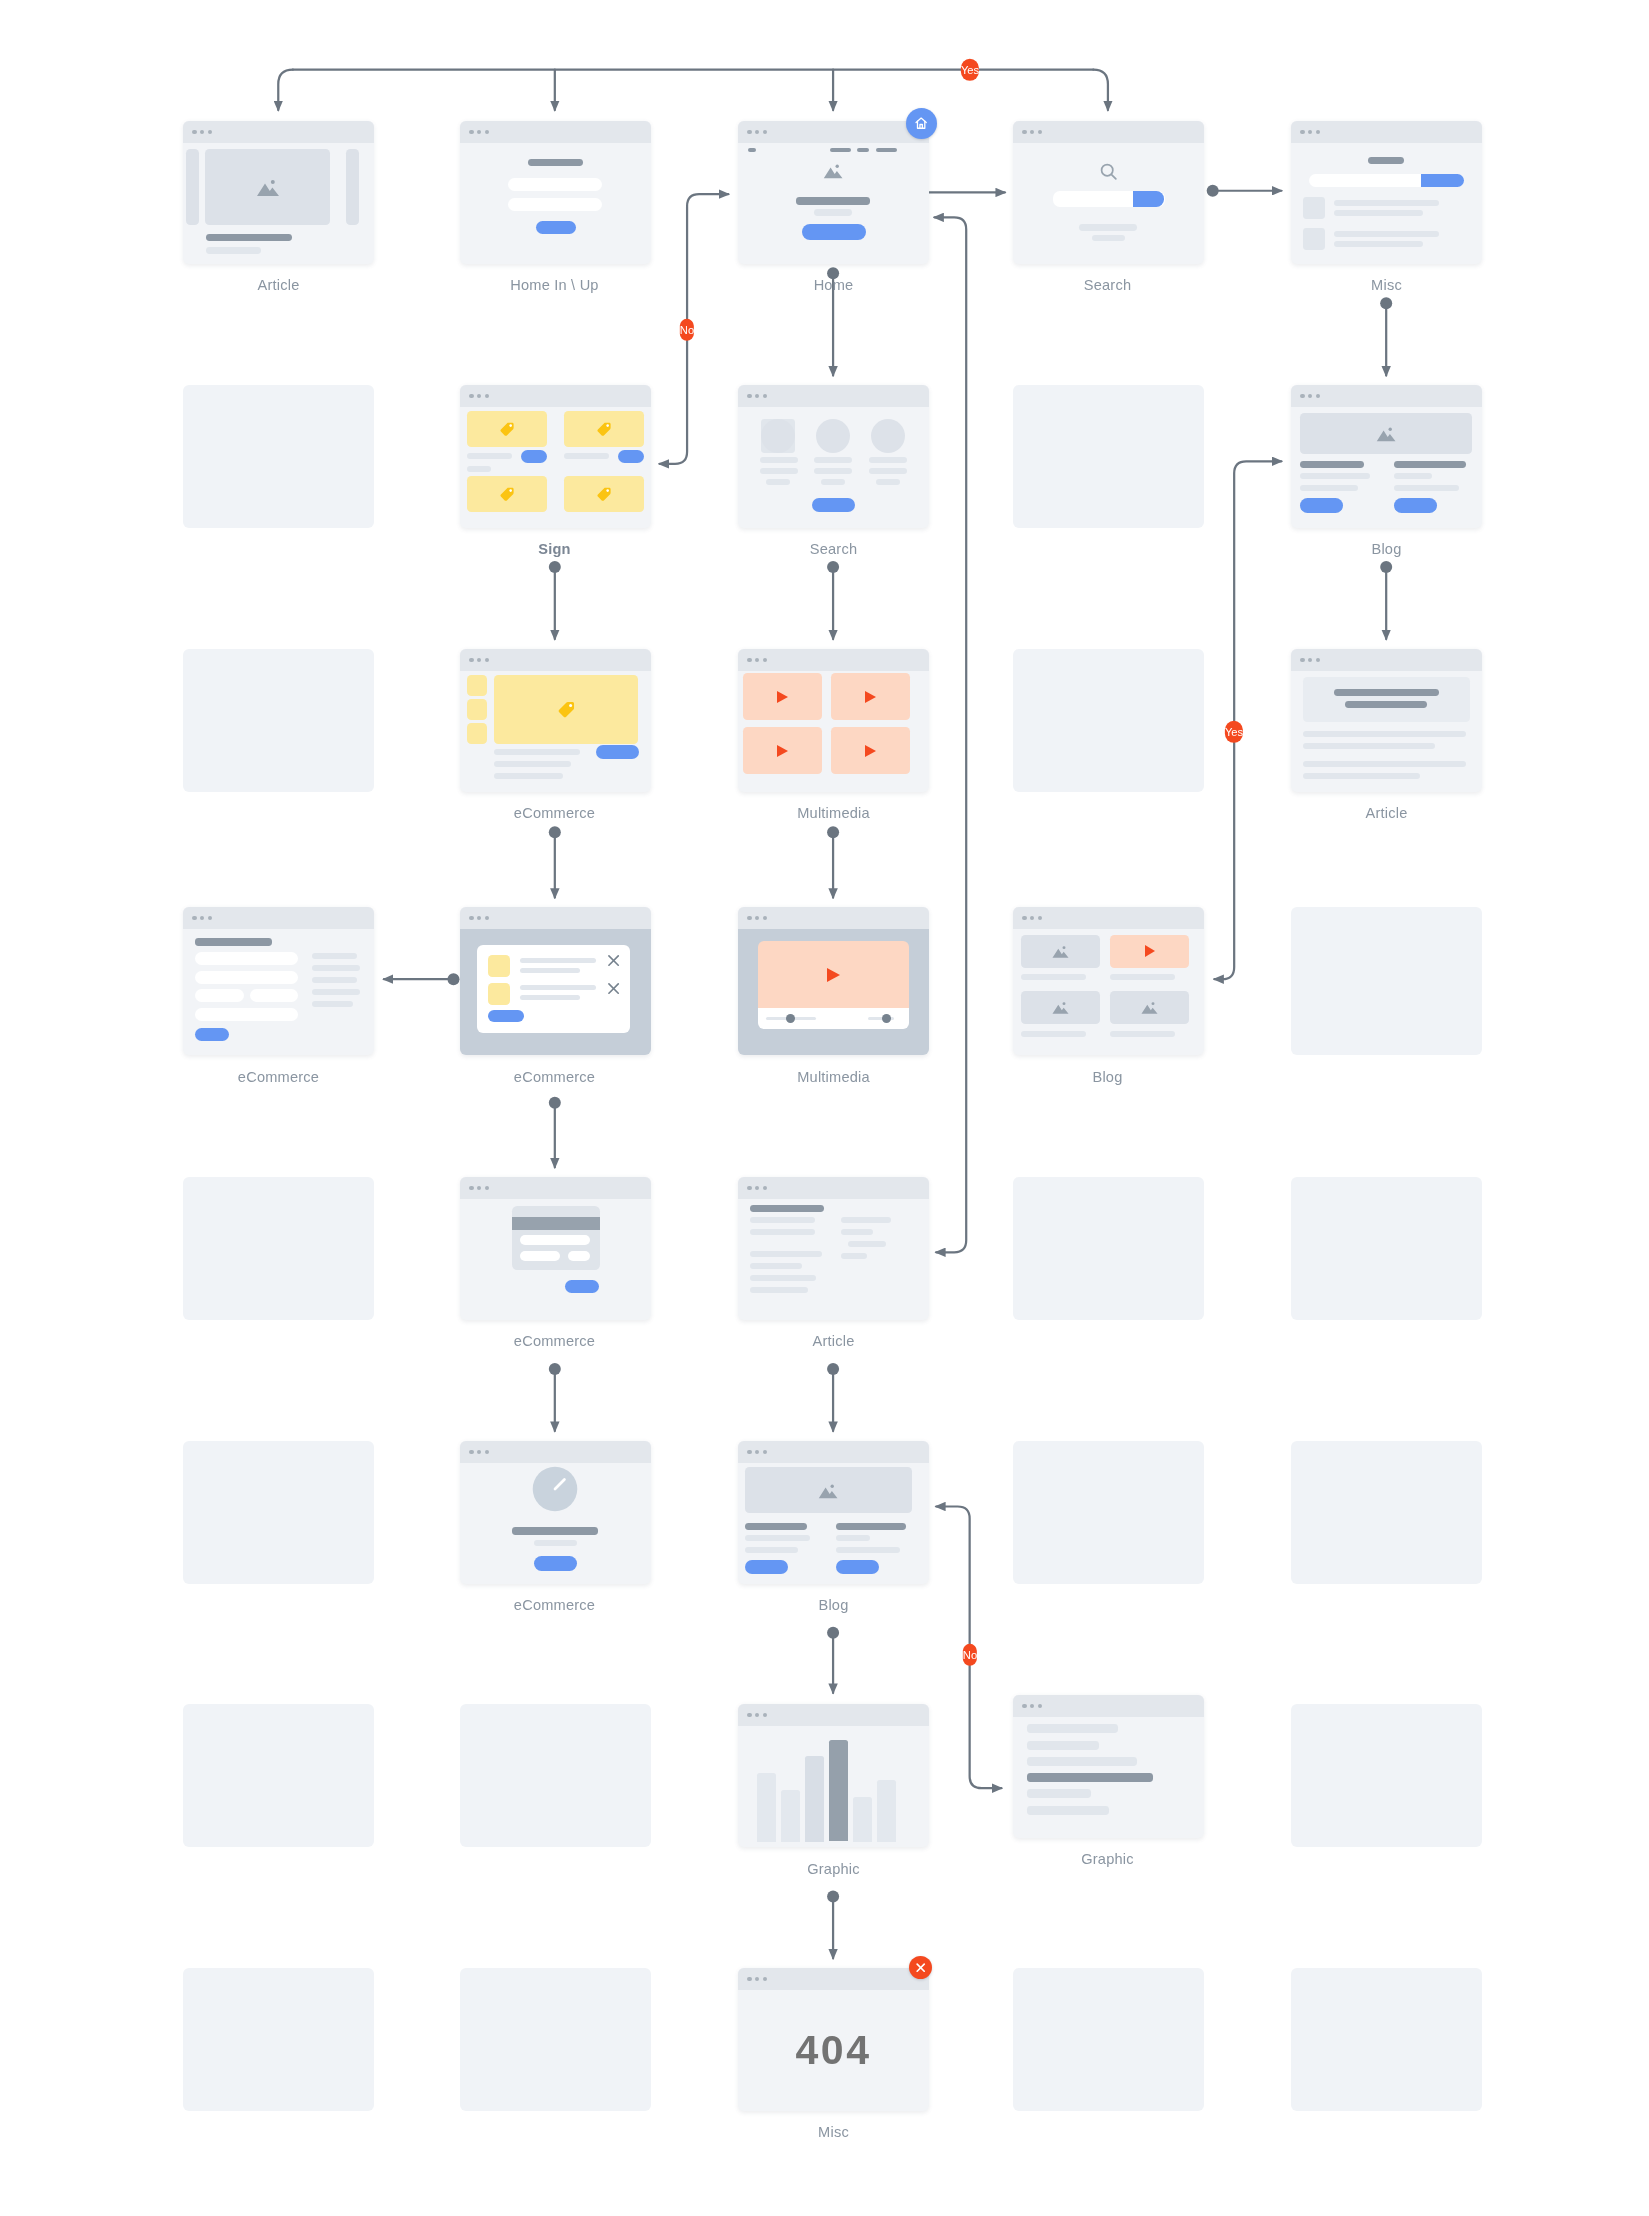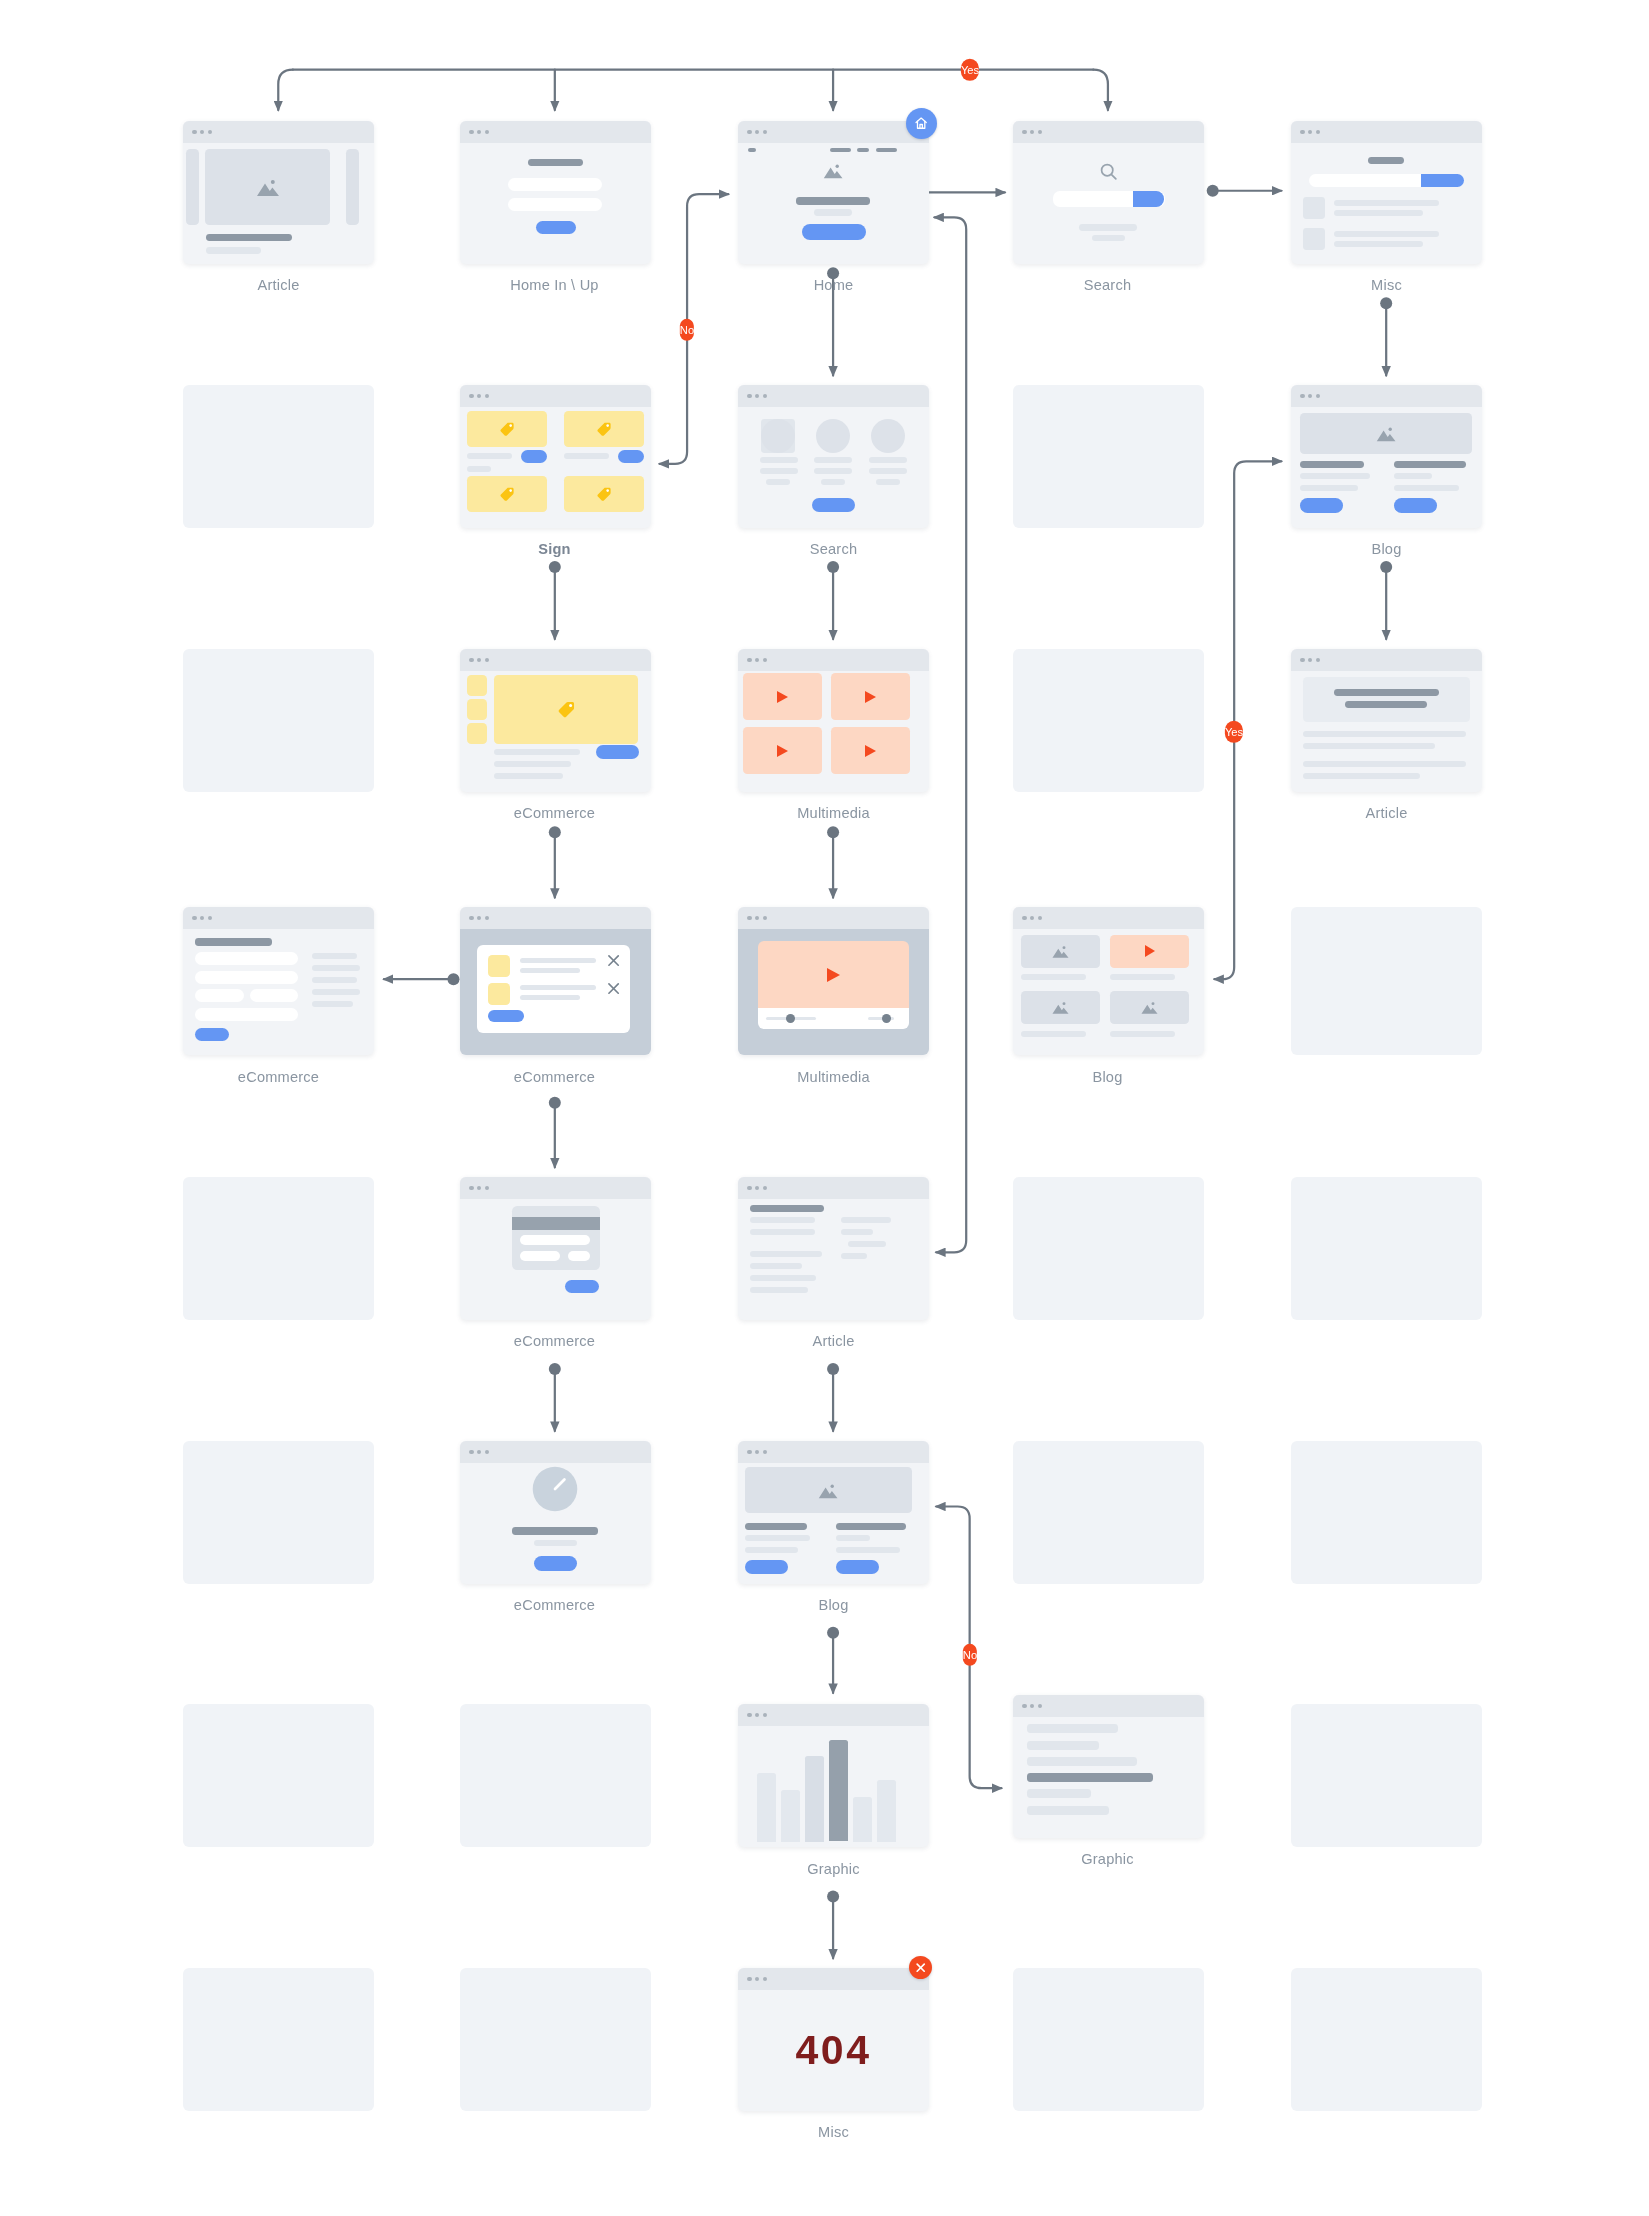--- a/index.html
+++ b/index.html
@@ -26,21 +26,21 @@
   .tri{width:0;height:0;border-style:solid;border-color:transparent transparent transparent var(--red);}
   .backdrop{position:absolute;left:0;top:22.3px;right:0;bottom:0;background:var(--backdrop);border-radius:0 0 6px 6px;}
   .modal{position:absolute;background:#fff;border-radius:6px;}
   .knob{position:absolute;width:9.4px;height:9.4px;border-radius:50%;background:#76828e;}
   .bar{position:absolute;border-radius:2.6px 2.6px 0 0;}
   .empty{position:absolute;background:#f0f3f7;border-radius:6px;}
   .lbl{position:absolute;width:223px;text-align:center;font-size:14.6px;color:#8a95a1;letter-spacing:0.2px;}
   .lbl.bold{font-weight:700;color:#7b8694;}
   .badge{position:absolute;height:22.3px;background:var(--red);color:#fff;font-size:11.2px;border-radius:11.2px;display:flex;align-items:center;justify-content:center;padding:0 0;box-sizing:border-box;transform:translate(-50%,-50%);}
   .obadge{position:absolute;border-radius:50%;display:flex;align-items:center;justify-content:center;box-shadow:0 0.9px 2.6px rgba(60,70,90,.25);}
-  .big404{position:absolute;left:0;top:22.3px;right:0;bottom:0;display:flex;align-items:center;justify-content:center;font-size:41px;font-weight:700;color:#7f1d1d;letter-spacing:2.6px;}
+  .big404{position:absolute;left:0;top:22.3px;right:0;bottom:0;display:flex;align-items:center;justify-content:center;font-size:41px;font-weight:700;color:#737373;letter-spacing:2.6px;}
 </style>
 </head>
 <body>
 
 <div class="canvas">
   <svg id="wires" width="1649" height="2216" viewBox="0 0 1920 2580">
       <defs>
         <marker id="arw" viewBox="0 0 13 11" markerWidth="13" markerHeight="11" refX="11" refY="5.5" orient="auto-start-reverse" markerUnits="userSpaceOnUse">
           <path d="M0 0 L13 5.5 L0 11 Z" fill="var(--wire)"></path>
         </marker>

